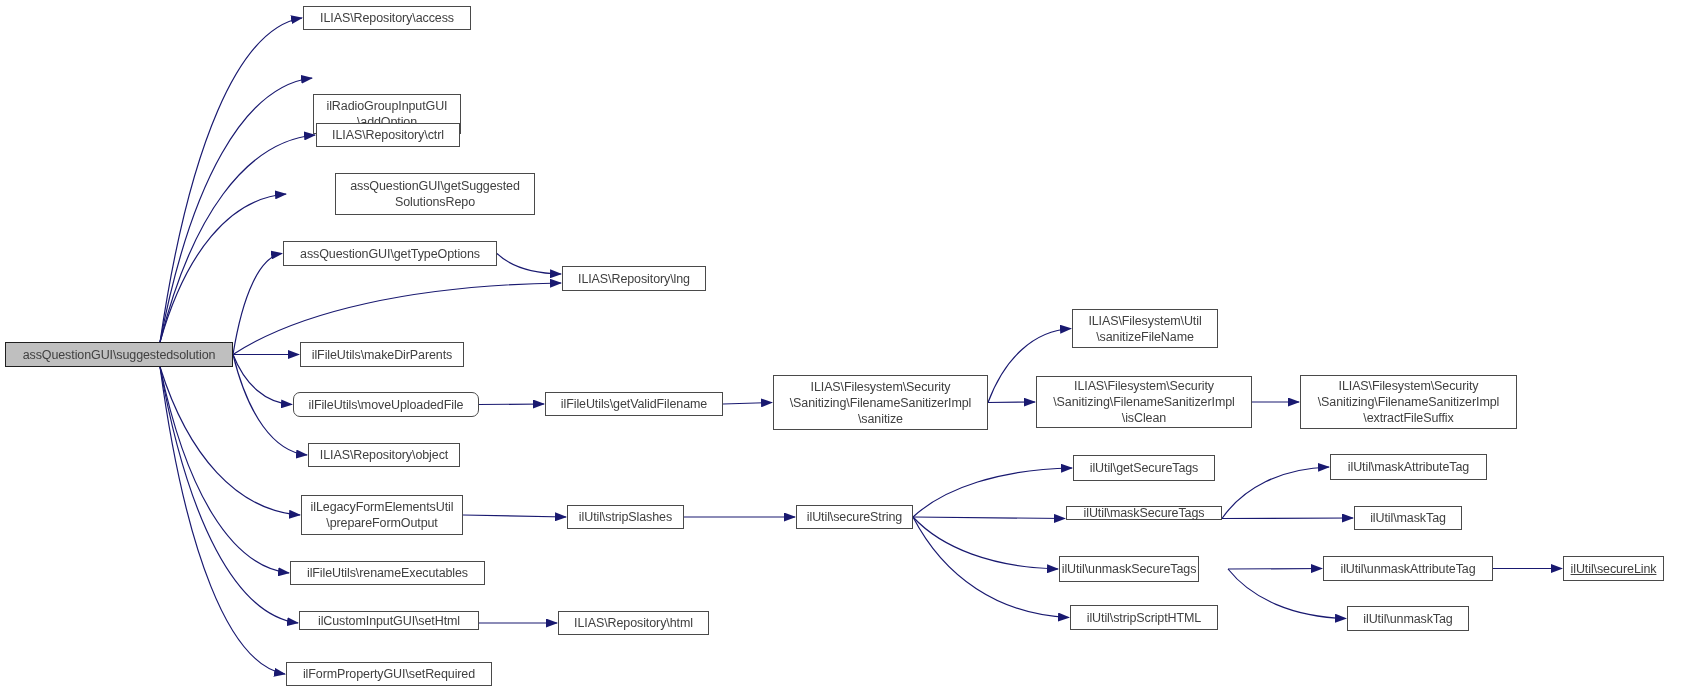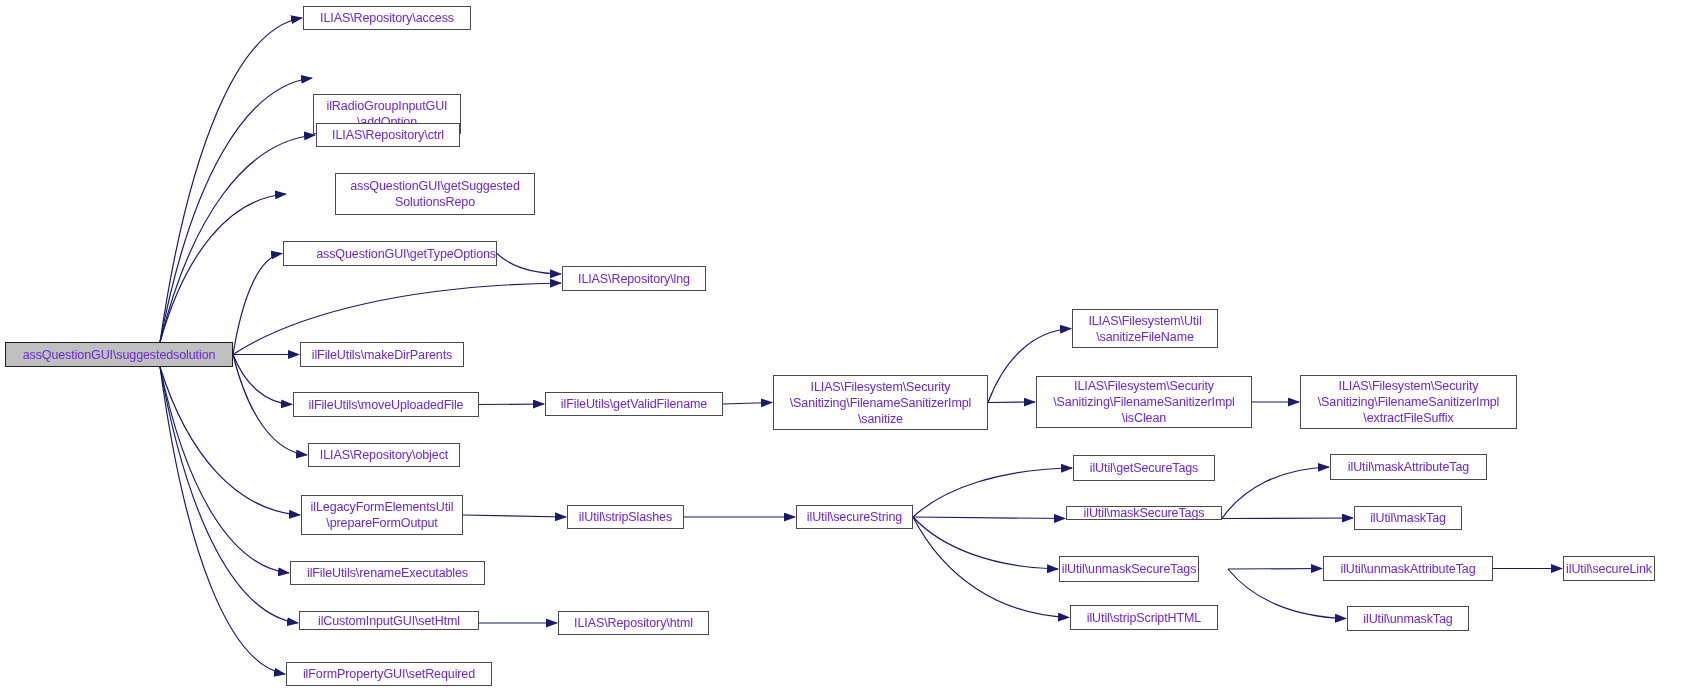--- a/index.html
+++ b/index.html
@@ -11,21 +11,21 @@
     overflow:hidden;
   }
   svg.edges{position:absolute;left:0;top:0;width:100%;height:100%;}
   .node{
     position:absolute;
     box-sizing:border-box;
     display:flex;align-items:center;justify-content:center;
     text-align:center;
     background:#ffffff;
     border:1.4px solid #4a4a4a;
-    color:#6d28d9;
+    color:#404040;
     font-size:12.5px;
     line-height:16px;
     letter-spacing:-0.1px;
     white-space:pre-line;
     cursor:pointer;
   }
   .node.highlighted{
     background:#bfbfbf;
     border-color:#1f1f1f;
   }
@@ -75,24 +75,24 @@
       </g>
   </svg>
   <div id="node-layer">
       <div class="node highlighted" style="left: 5px; top: 342px; width: 228px; height: 25px;"><span>assQuestionGUI\suggestedsolution</span></div>
       <div class="node" style="left: 303px; top: 6px; width: 168px; height: 24px;"><span>ILIAS\Repository\access</span></div>
       <div class="node" style="left: 313px; top: 58px; width: 148px; height: 40px; margin-top: 36px;"><span>ilRadioGroupInputGUI
 \addOption</span></div>
       <div class="node" style="left: 316px; top: 123px; width: 144px; height: 24px;"><span>ILIAS\Repository\ctrl</span></div>
       <div class="node" style="left: 287px; top: 173px; width: 200px; height: 42px; margin-left: 48px;"><span>assQuestionGUI\getSuggested
 SolutionsRepo</span></div>
-      <div class="node" style="left: 283px; top: 241px; width: 214px; height: 25px; justify-content: flex-end;"><span>assQuestionGUI\getTypeOptions</span></div>
+      <div class="node" style="left: 283px; top: 241px; width: 214px; height: 25px;"><span>assQuestionGUI\getTypeOptions</span></div>
       <div class="node" style="left: 562px; top: 266px; width: 144px; height: 25px;"><span>ILIAS\Repository\lng</span></div>
       <div class="node" style="left: 300px; top: 342px; width: 164px; height: 25px;"><span>ilFileUtils\makeDirParents</span></div>
-      <div class="node" style="left: 293px; top: 392px; width: 186px; height: 25px;"><span>ilFileUtils\moveUploadedFile</span></div>
+      <div class="node" style="left: 293px; top: 392px; width: 186px; height: 25px; border-radius: 7px;"><span>ilFileUtils\moveUploadedFile</span></div>
       <div class="node" style="left: 308px; top: 443px; width: 152px; height: 24px;"><span>ILIAS\Repository\object</span></div>
       <div class="node" style="left: 301px; top: 495px; width: 162px; height: 40px;"><span>ilLegacyFormElementsUtil
 \prepareFormOutput</span></div>
       <div class="node" style="left: 290px; top: 561px; width: 195px; height: 24px;"><span>ilFileUtils\renameExecutables</span></div>
       <div class="node" style="left: 299px; top: 611px; width: 180px; height: 19px; text-align: center;"><span>ilCustomInputGUI\setHtml</span></div>
       <div class="node" style="left: 286px; top: 662px; width: 206px; height: 24px;"><span>ilFormPropertyGUI\setRequired</span></div>
       <div class="node" style="left: 545px; top: 392px; width: 178px; height: 24px;"><span>ilFileUtils\getValidFilename</span></div>
       <div class="node" style="left: 567px; top: 505px; width: 117px; height: 24px;"><span>ilUtil\stripSlashes</span></div>
       <div class="node" style="left: 558px; top: 611px; width: 151px; height: 24px;"><span>ILIAS\Repository\html</span></div>
       <div class="node" style="left: 773px; top: 375px; width: 215px; height: 55px;"><span>ILIAS\Filesystem\Security
@@ -108,15 +108,15 @@
 \Sanitizing\FilenameSanitizerImpl
 \extractFileSuffix</span></div>
       <div class="node" style="left: 1073px; top: 455px; width: 142px; height: 26px;"><span>ilUtil\getSecureTags</span></div>
       <div class="node" style="left: 1066px; top: 506px; width: 156px; height: 14px;"><span>ilUtil\maskSecureTags</span></div>
       <div class="node" style="left: 1059px; top: 556px; width: 140px; height: 26px;"><span>ilUtil\unmaskSecureTags</span></div>
       <div class="node" style="left: 1070px; top: 605px; width: 148px; height: 25px;"><span>ilUtil\stripScriptHTML</span></div>
       <div class="node" style="left: 1330px; top: 454px; width: 157px; height: 26px;"><span>ilUtil\maskAttributeTag</span></div>
       <div class="node" style="left: 1354px; top: 506px; width: 108px; height: 24px;"><span>ilUtil\maskTag</span></div>
       <div class="node" style="left: 1323px; top: 556px; width: 170px; height: 25px;"><span>ilUtil\unmaskAttributeTag</span></div>
       <div class="node" style="left: 1347px; top: 606px; width: 122px; height: 25px;"><span>ilUtil\unmaskTag</span></div>
-      <div class="node" style="left: 1563px; top: 556px; width: 92px; height: 25px;"><span>ilUtil\secureLink</span></div>
+      <div class="node" style="left: 1563px; top: 556px; width: 101px; height: 25px; text-decoration: underline;"><span>ilUtil\secureLink</span></div>
     </div>
 </div>
 
 </body></html>

